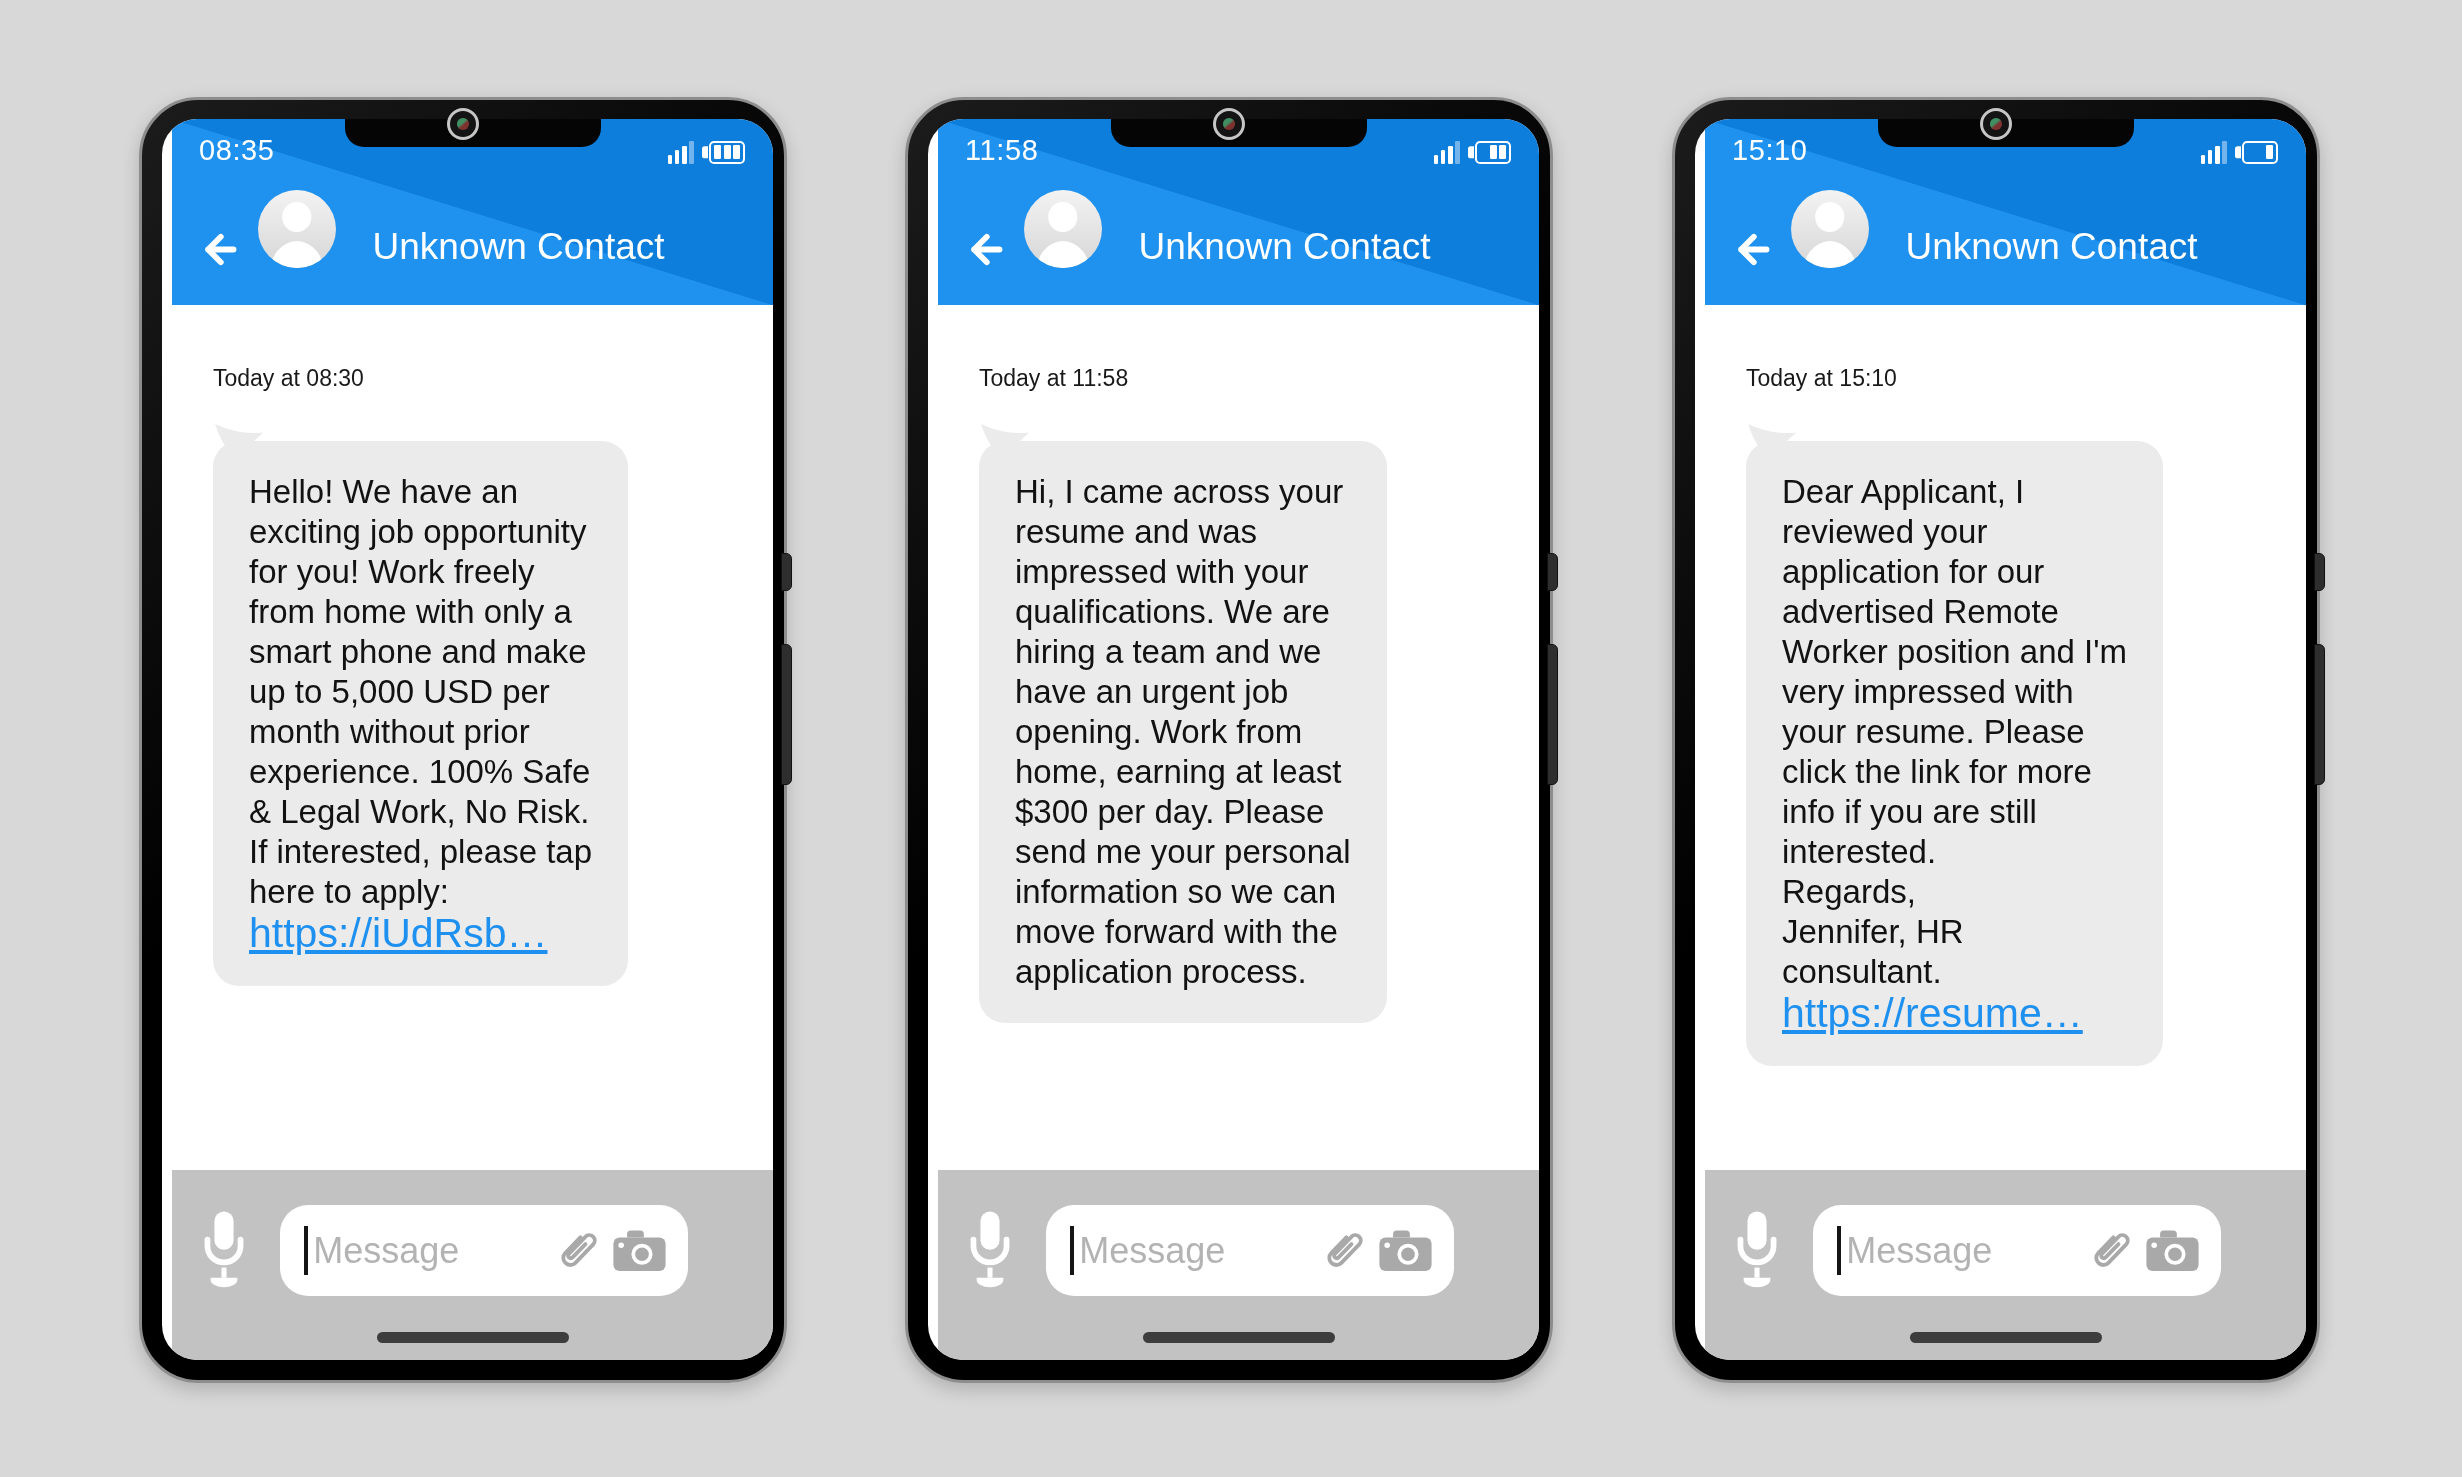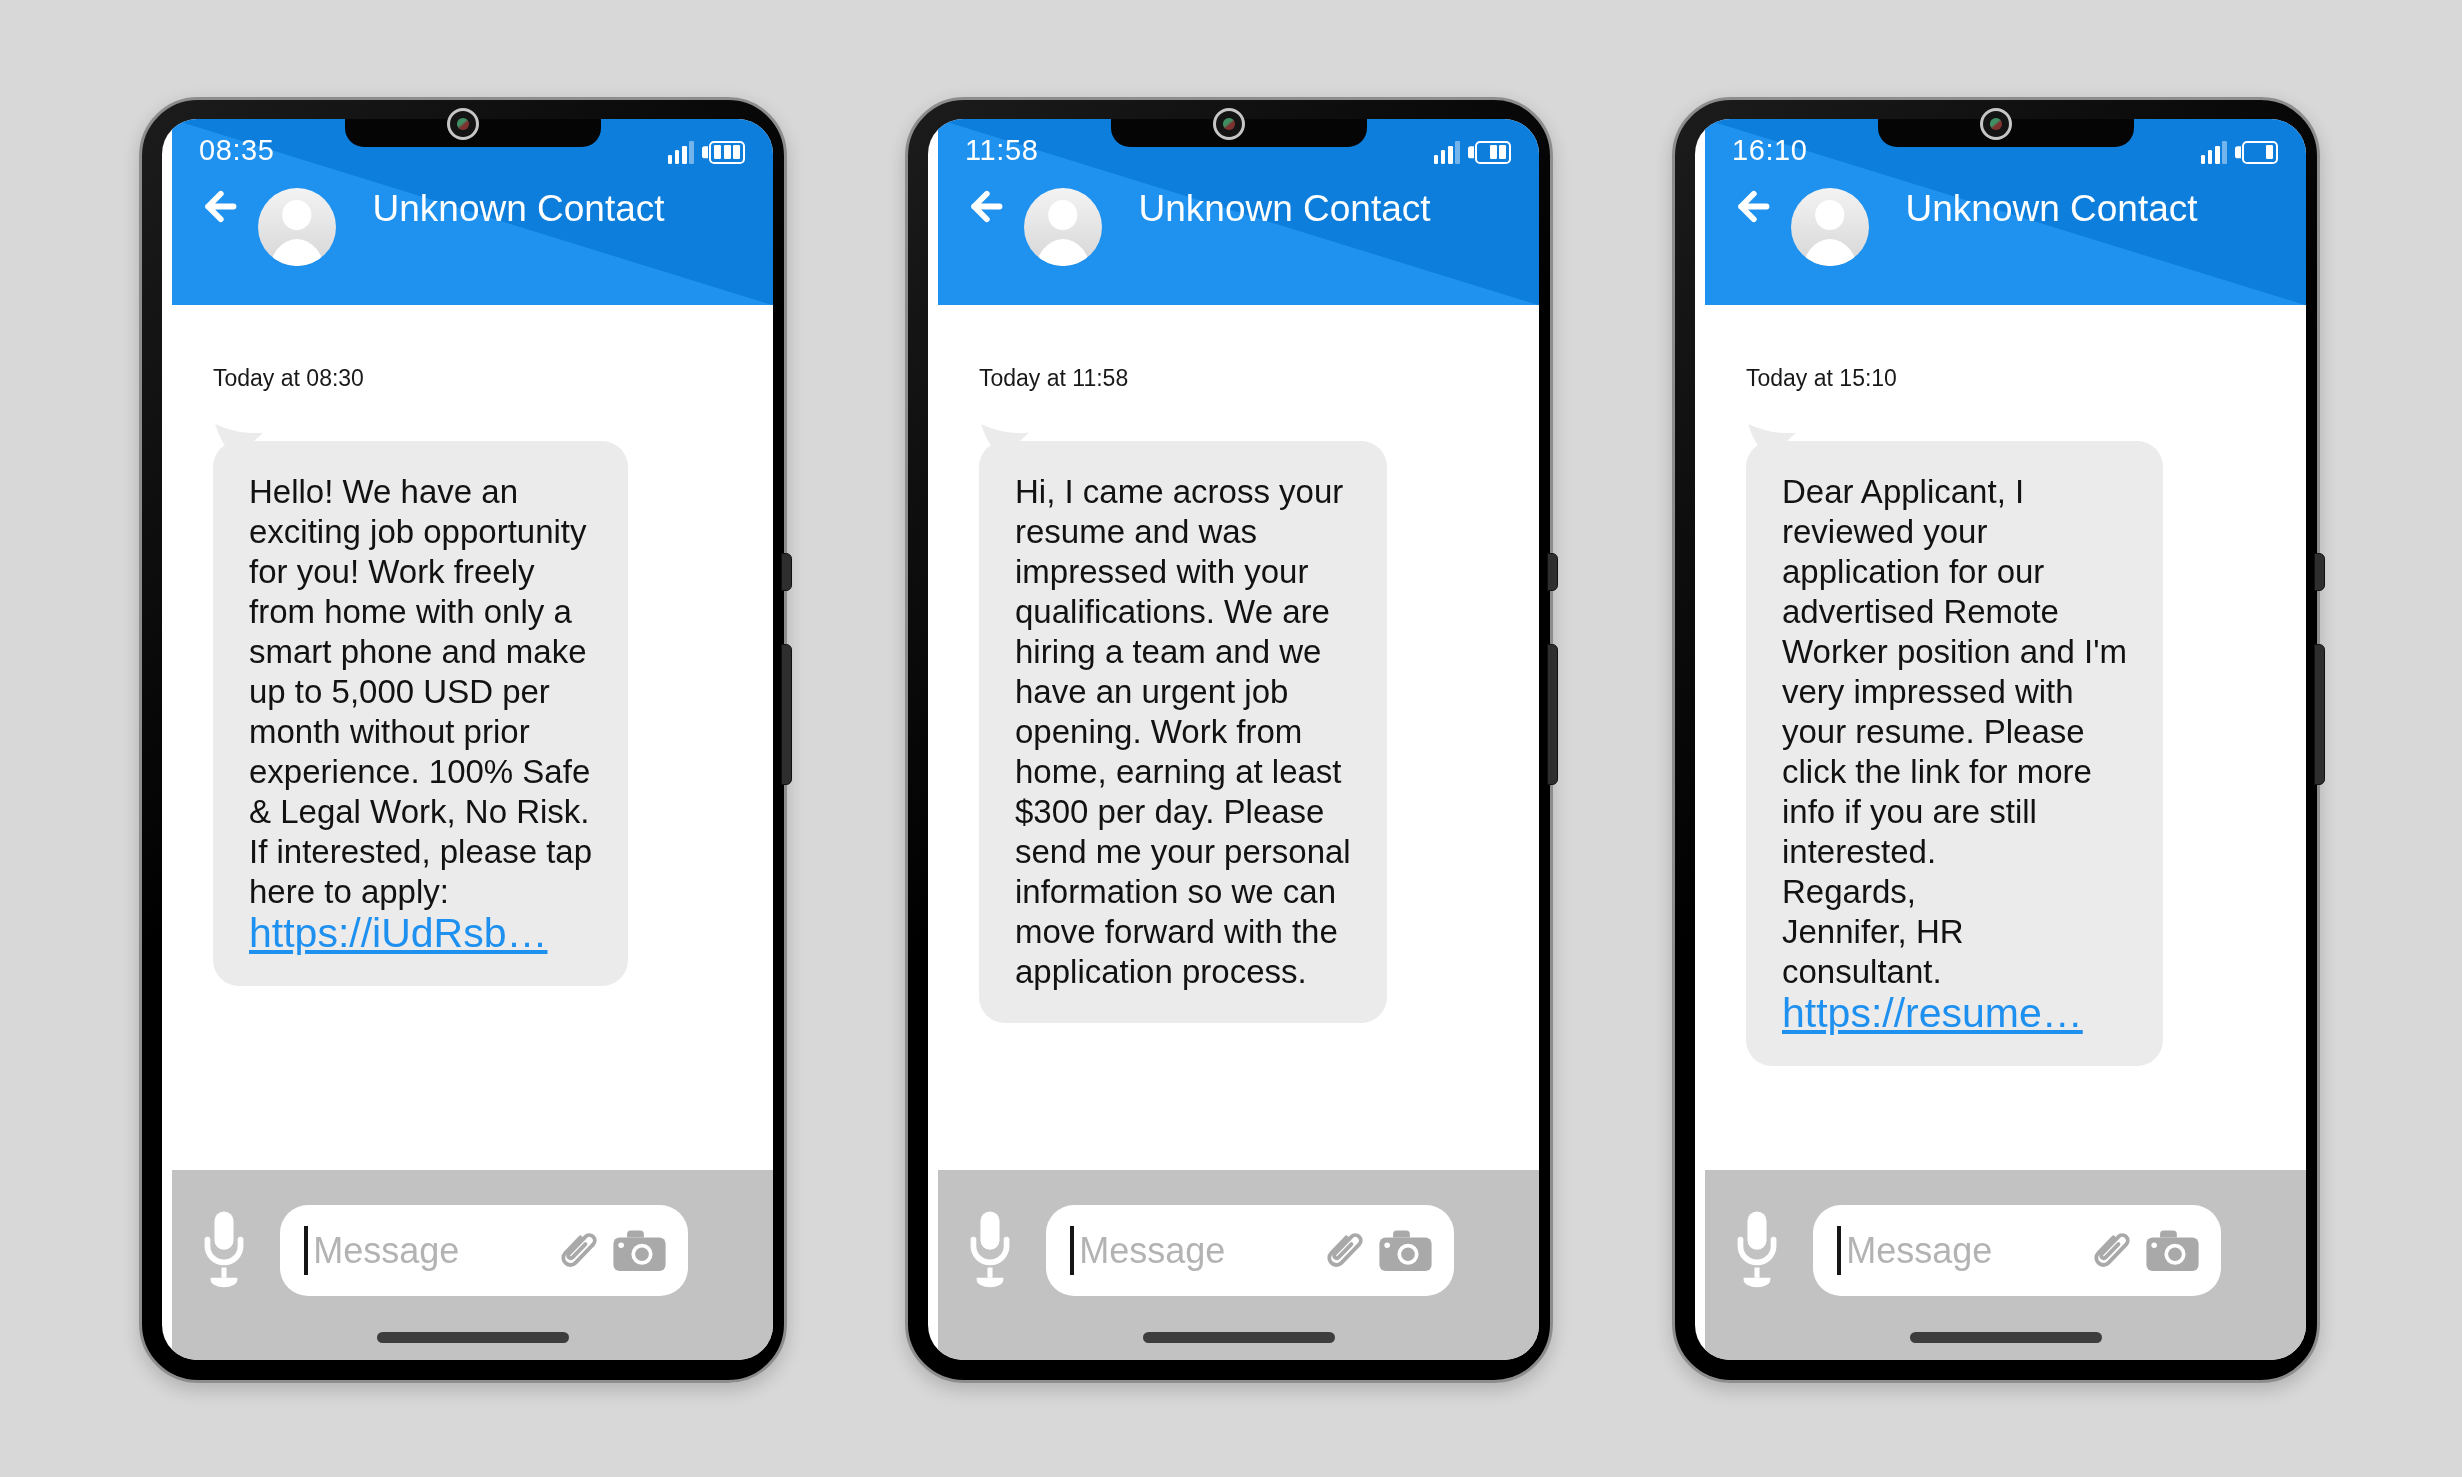--- a/index.html
+++ b/index.html
@@ -47,21 +47,21 @@
   .status{position:absolute;top:16.7px;left:27px;right:28px;display:flex;justify-content:space-between;align-items:flex-end;height:29.5px;}
   .time{color:#fff;font-size:29px;line-height:29.5px;letter-spacing:0.6px;}
   .sicons{display:flex;align-items:flex-end;gap:15.4px;}
   .signal{display:flex;align-items:flex-end;gap:2.6px;height:24.4px;padding-bottom:1.3px;}
   .signal i{display:block;width:4.5px;background:#fff;border-radius:1.3px;}
   .signal i.dim{opacity:.42;}
   .battery{position:relative;width:32px;height:19px;border:2.6px solid #fff;border-radius:5.1px;margin-bottom:1.3px;}
   .battery:before{content:"";position:absolute;left:-9px;top:50%;transform:translateY(-50%);width:5.8px;height:11.5px;background:#fff;border-radius:2.6px 0 0 2.6px;}
   .battery .segs{position:absolute;top:2.6px;bottom:2.6px;right:2.6px;display:flex;gap:2.6px;}
   .battery .segs i{display:block;width:7px;height:100%;background:#fff;border-radius:1.3px;}
-  .hdr-row{position:absolute;top:69px;left:28px;right:10.3px;height:80px;display:flex;align-items:flex-start;}
+  .hdr-row{position:absolute;top:69px;left:28px;right:10.3px;height:80px;display:flex;align-items:flex-end;}
   .back{width:37px;height:37px;flex:0 0 auto;}
   .avatar{width:78px;height:78px;border-radius:50%;background:linear-gradient(#f3f3f3,#d6d6d6);position:relative;overflow:hidden;margin-left:20.5px;flex:0 0 auto;}
   .avatar .head{position:absolute;top:12.2px;left:50%;transform:translateX(-50%);width:29.5px;height:29.5px;border-radius:50%;background:#fff;}
   .avatar .shoulders{position:absolute;bottom:-7.7px;left:50%;transform:translateX(-50%);width:56px;height:35px;background:#fff;border-radius:50% 50% 0 0 / 100% 100% 0 0;}
   .title{color:#fff;font-size:37px;margin-left:37px;white-space:nowrap;}
   
   .chat{flex:1 1 auto;background:#fff;padding:60px 26px 0 41px;position:relative;}
   .date{font-size:23px;color:#191919;margin-bottom:49px;}
   .bubble{
     position:relative;display:table;background:#ebebeb;border-radius:26px;
@@ -258,21 +258,21 @@
     </div>
 </div>
 
 <div class="phone phone-3">
   <span class="side-btn small"></span>
   <span class="side-btn large"></span>
   <div class="screen">
     <div class="header">
       <div class="notch"></div>
       <div class="status">
-        <span class="time">16:10</span>
+        <span class="time">15:10</span>
         <span class="sicons">
           <span class="signal">
               <i style="height:9px"></i>
               <i style="height:13.5px"></i>
               <i style="height:18px"></i>
               <i class="dim" style="height:23px"></i>
             </span>
           <span class="battery">
               <span class="segs">
                 <i></i>

